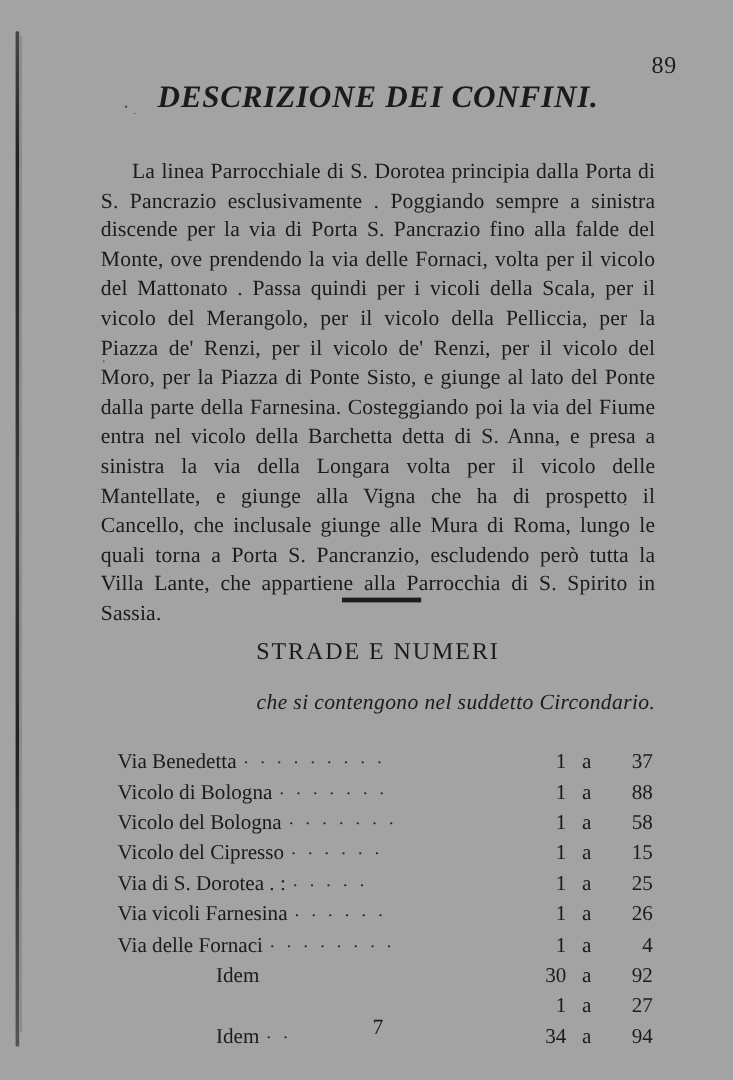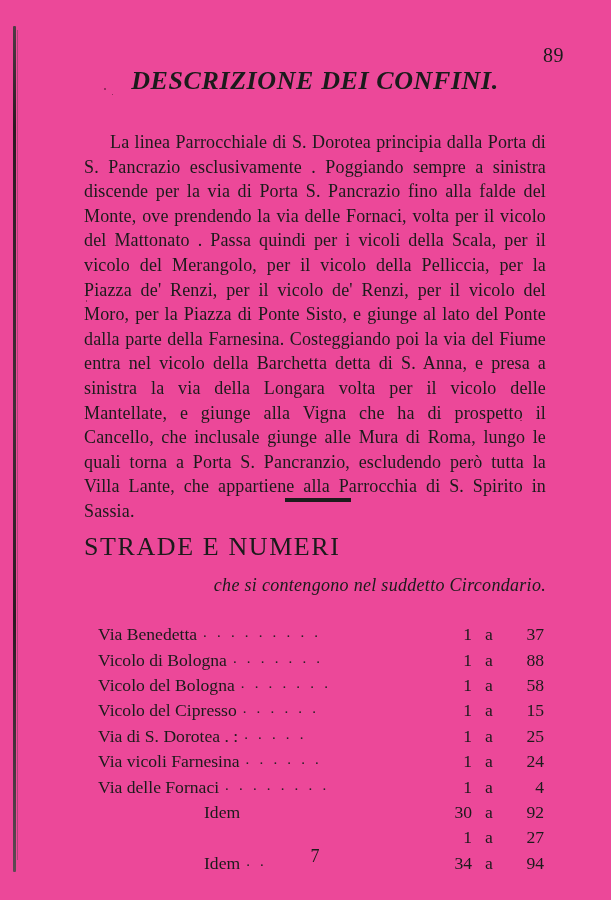--- a/index.html
+++ b/index.html
@@ -13,21 +13,21 @@
     position: relative;
     font-family: "Liberation Serif", serif;
     color: #1b1b1b;
     overflow: hidden;
   }
 
   
   .page {
     position: absolute;
     inset: 0;
-    background: #ec4899;
+    background: #a3a3a3;
   }
 
   
   .binding-edge {
     position: absolute;
     left: 13px;
     top: 26px;
     width: 3px;
     height: 846px;
     background: linear-gradient(to bottom, #3a3a3a 0%, #111 12%, #2a2a2a 45%, #111 70%, #4a4a4a 100%);
@@ -94,22 +94,22 @@
     width: 66px;
     height: 4px;
     background: #1c1c1c;
   }
 
   .section-title {
     position: absolute;
     left: 26px;
     top: 532px;
     width: 462px;
-    text-align: left;
-    font-size: 26px;
+    text-align: center;
+    font-size: 20px;
     letter-spacing: 1.6px;
   }
 
   .section-sub {
     position: absolute;
     left: 26px;
     top: 575px;
     width: 462px;
     text-align: right;
     font-style: italic;
@@ -150,21 +150,21 @@
   .row .a {
     flex: 0 0 18px;
     text-align: center;
     font-style: normal;
   }
   .row .to {
     flex: 0 0 46px;
     text-align: right;
   }
   .row.idem .name {
-    margin-left: 106px;
+    margin-left: 82px;
   }
 
   .footer-num {
     position: absolute;
     left: 26px;
     top: 846px;
     width: 462px;
     text-align: center;
     font-size: 18px;
   }
@@ -232,21 +232,21 @@
           <span class="leader">. . . . .</span>
           <span class="from">1</span>
           <span class="a">a</span>
           <span class="to">25</span>
         </div>
         <div class="row">
           <span class="name">Via vicoli Farnesina</span>
           <span class="leader">. . . . . .</span>
           <span class="from">1</span>
           <span class="a">a</span>
-          <span class="to">24</span>
+          <span class="to">26</span>
         </div>
         <div class="row">
           <span class="name">Via delle Fornaci</span>
           <span class="leader">. . . . . . . .</span>
           <span class="from">1</span>
           <span class="a">a</span>
           <span class="to">4</span>
         </div>
         <div class="row idem">
           <span class="name">Idem</span>

